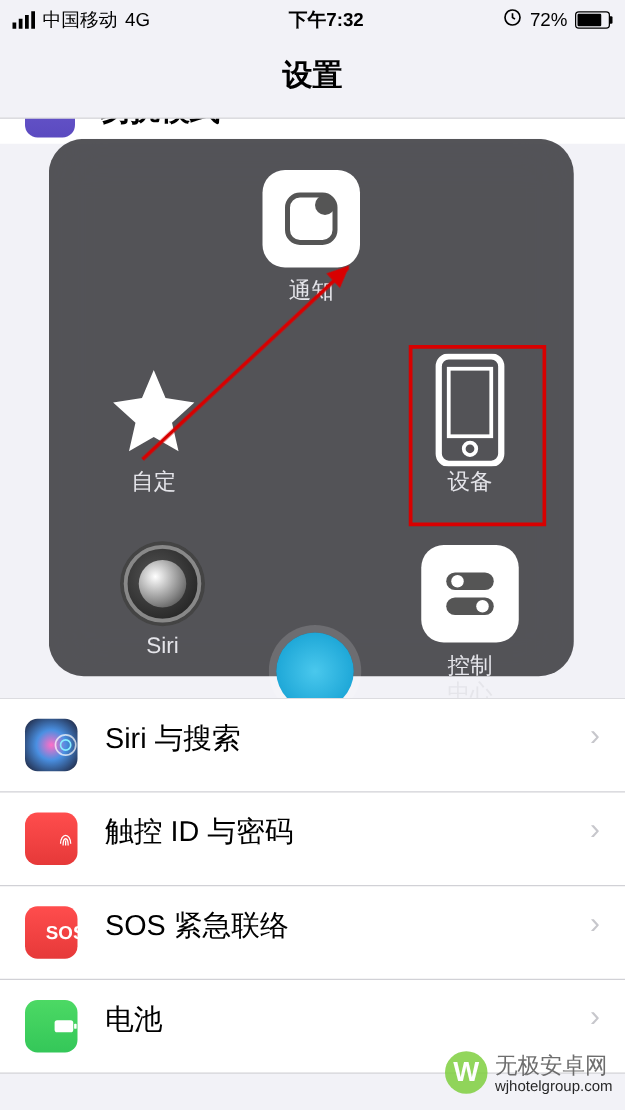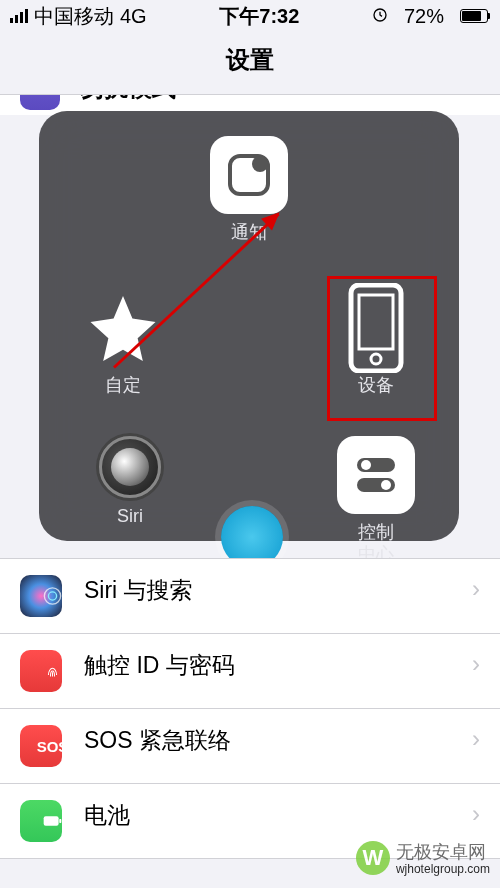--- a/index.html
+++ b/index.html
@@ -11,25 +11,25 @@
       position: relative;
       overflow: hidden;
     }
     .status-bar {
       height: 32px;
       display: flex;
       align-items: center;
       justify-content: space-between;
       padding: 0 10px;
       background: #f2f2f7;
-      font-size: 20px;
+      font-size: 15px;
       font-weight: 500;
     }
     .status-left { display: flex; align-items: center; gap: 6px; }
-    .status-right { display: flex; align-items: center; gap: 16px; text-align: center; }
+    .status-right { display: flex; align-items: center; gap: 6px; text-align: center; }
     .signal-bars { display: flex; align-items: flex-end; gap: 2px; }
     .bar { width: 3px; background: #000; }
     .bar:nth-child(1){height:5px}.bar:nth-child(2){height:8px}.bar:nth-child(3){height:11px}.bar:nth-child(4){height:14px}
     .battery { display: flex; align-items: center; }
     .battery-body { width: 28px; height: 14px; border: 1.5px solid #000; border-radius: 3px; position: relative; }
     .battery-fill { position: absolute; left: 1px; top: 1px; bottom: 1px; width: 72%; background: #000; border-radius: 1px; }
     .battery-tip { width: 2px; height: 6px; background: #000; border-radius: 0 1px 1px 0; }
     .header {
       text-align: center;
       font-size: 24px;

